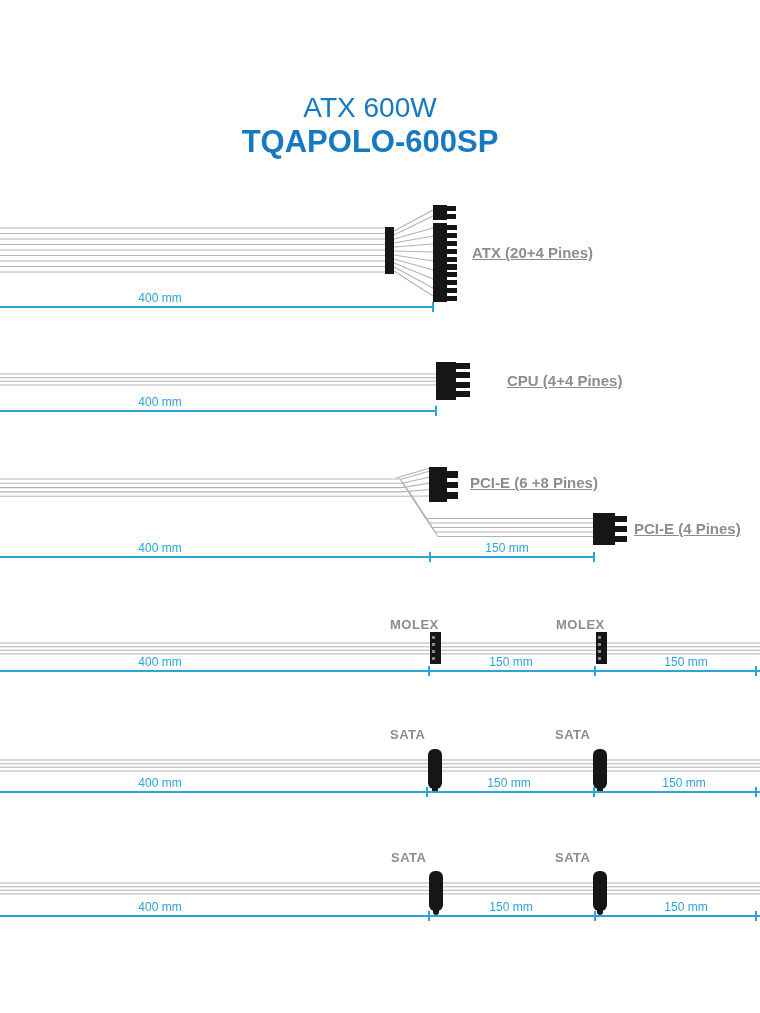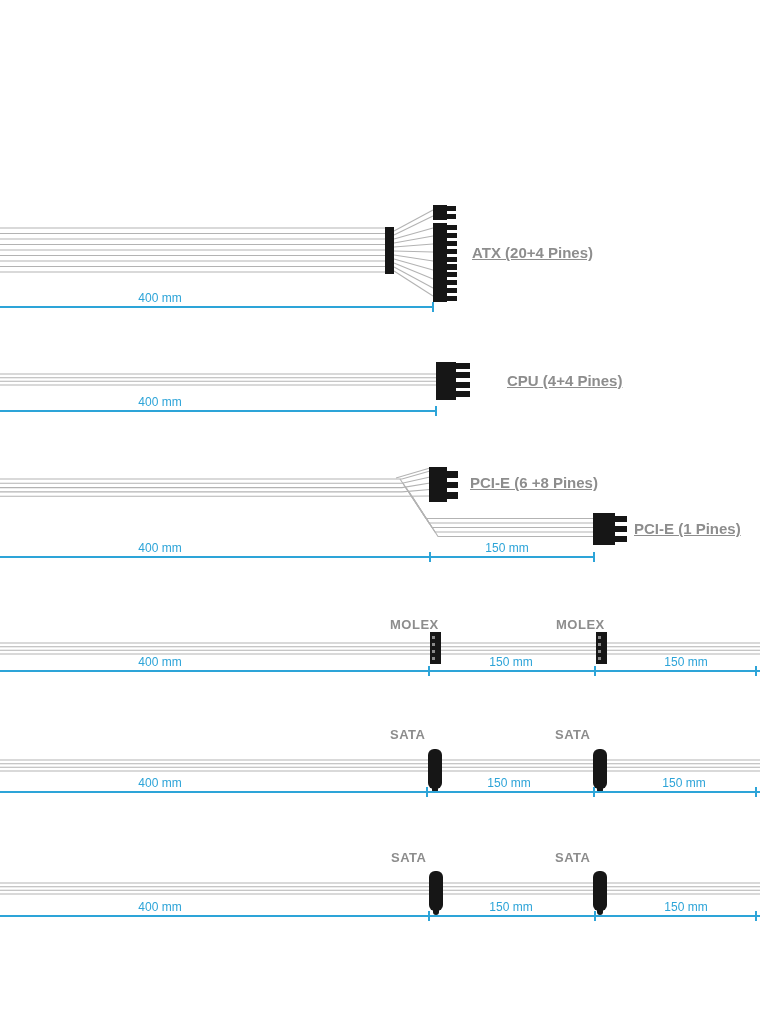--- a/index.html
+++ b/index.html
@@ -31,20 +31,22 @@
                 background:repeating-linear-gradient(to bottom, #8a8a8a 0 3px, transparent 3px 7px); }
 
   svg.wires { position:absolute; left:0; top:0; }
   svg.wires .wire { stroke:var(--c-cable); stroke-width:1.1; fill:none; }
 </style>
 </head>
 <body>
 
 <div class="canvas">
 
+  <div class="t1">ATX 600W</div>
+  <div class="t2">TQAPOLO-600SP</div>
 
   <svg class="wires" width="760" height="1013" viewBox="0 0 760 1013">
     <g>
       <line class="wire" x1="0" y1="228" x2="385" y2="228"></line>
       <line class="wire" x1="0" y1="233.5" x2="385" y2="233.5"></line>
       <line class="wire" x1="0" y1="239" x2="385" y2="239"></line>
       <line class="wire" x1="0" y1="244.5" x2="385" y2="244.5"></line>
       <line class="wire" x1="0" y1="250" x2="385" y2="250"></line>
       <line class="wire" x1="0" y1="255.5" x2="385" y2="255.5"></line>
       <line class="wire" x1="0" y1="261" x2="385" y2="261"></line>
@@ -121,21 +123,21 @@
   <div class="clabel" style="left:507px; top:372px;">CPU (4+4 Pines)</div>
   <div class="mline" style="left:0; top:410px; width:437px;"></div>
   <div class="tick" style="left:435px; top:406px;"></div>
   <div class="mlabel" style="left:110px; top:395px;">400 mm</div>
 
   <div class="conn" style="left:429px; top:467px; width:18px; height:35px;"></div>
   <div class="teeth" style="left:447px; top:471px; width:11px; height:28px; --tooth:6.5px; --period:10.5px;"></div>
   <div class="clabel" style="left:470px; top:474px;">PCI-E (6 +8 Pines)</div>
   <div class="conn" style="left:593px; top:513px; width:22px; height:32px;"></div>
   <div class="teeth" style="left:615px; top:516px; width:12px; height:27px; --tooth:6px; --period:10px;"></div>
-  <div class="clabel" style="left:634px; top:520px;">PCI-E (1 Pines)</div>
+  <div class="clabel" style="left:634px; top:520px;">PCI-E (4 Pines)</div>
   <div class="mline" style="left:0; top:556px; width:595px;"></div>
   <div class="tick" style="left:429px; top:552px;"></div>
   <div class="tick" style="left:593px; top:552px;"></div>
   <div class="mlabel" style="left:110px; top:541px;">400 mm</div>
   <div class="mlabel" style="left:457px; top:541px;">150 mm</div>
 
   <div class="slabel" style="left:390px; top:617px;">MOLEX</div>
   <div class="slabel" style="left:556px; top:617px;">MOLEX</div>
   <div class="conn" style="left:430px; top:632px; width:11px; height:32px;">
       <div class="molex-pins"></div>

